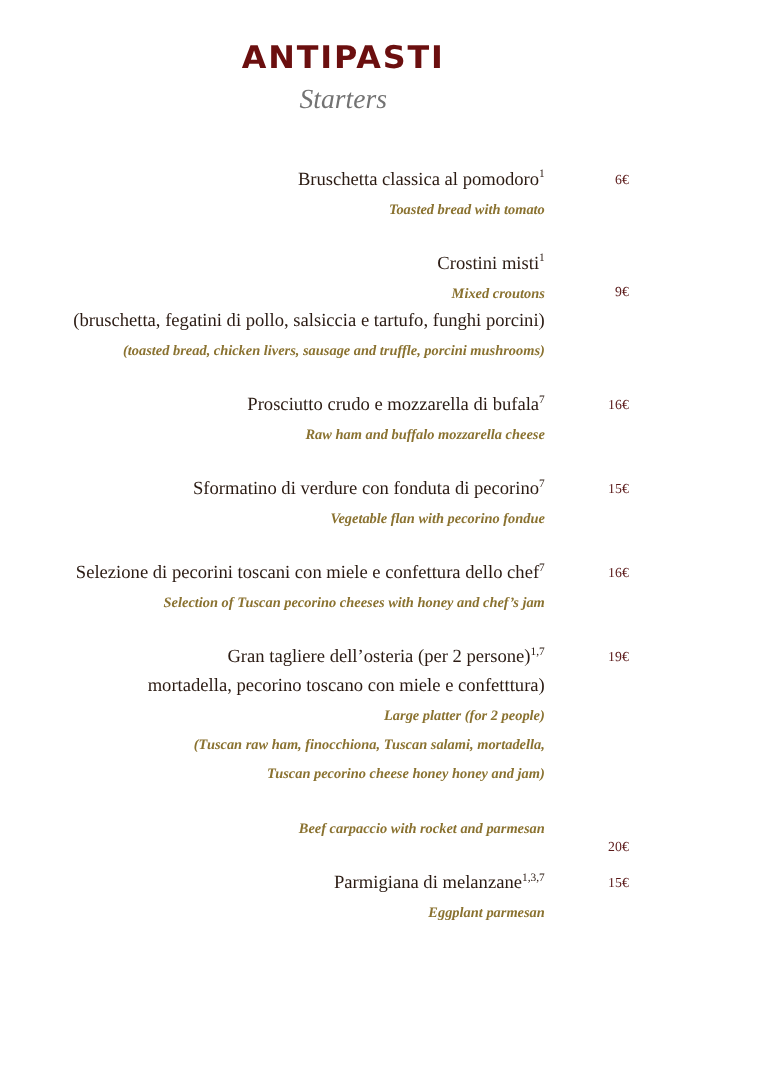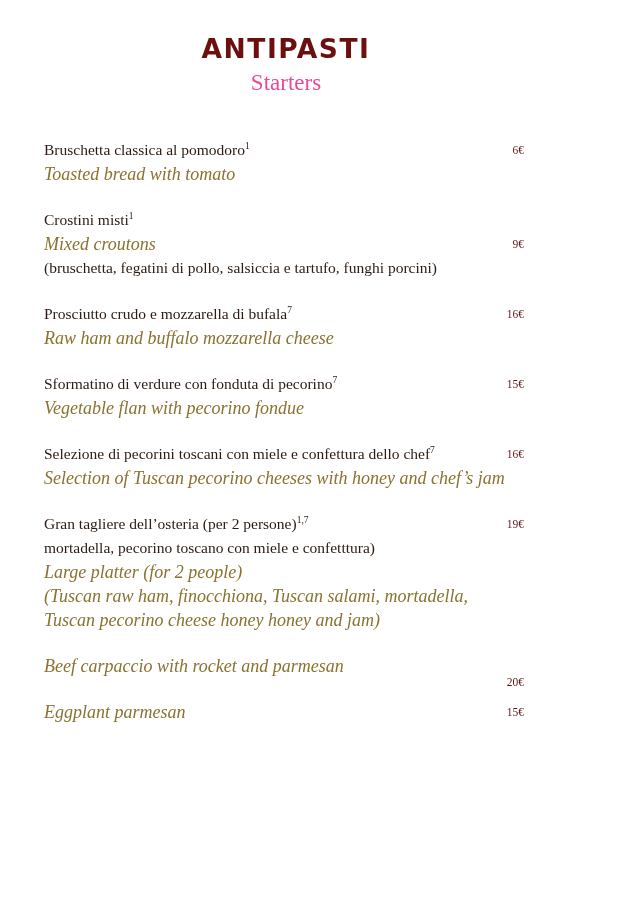--- a/index.html
+++ b/index.html
@@ -27,22 +27,23 @@
     font-weight: bold;
     font-size: 26px;
     letter-spacing: 1.5px;
     color: #6B0F0F;
     line-height: 1;
     margin: 0;
     transform: scaleX(1.02);
   }
   .section-subtitle {
     font-family: "Liberation Serif", "DejaVu Serif", serif;
+    font-style: italic;
     font-size: 23px;
-    color: #ec4899;
+    color: #737373;
     line-height: 1;
     margin: 9px 0 0 0;
   }
 
   
   .menu {
     margin: 0;
     padding: 44px 48px 0 44px;
   }
   .menu-item {
@@ -50,29 +51,31 @@
     margin-bottom: 22px;
   }
   .menu-item:last-child { margin-bottom: 0; }
 
   .item-lines {
     padding-right: 70px;
   }
   .line {
     line-height: 24px;
     white-space: nowrap;
+    text-align: right;
   }
   .line.it {
     font-size: 15.5px;
     color: #2B1B13;
   }
   .line.en {
-    font-size: 18px;
+    font-size: 12px;
     font-style: italic;
     color: #8A7230;
+    font-weight: bold;
   }
   .sup {
     font-size: 9.5px;
     vertical-align: super;
     line-height: 0;
   }
 
   .price {
     position: absolute;
     right: 0;
@@ -99,20 +102,21 @@
           <div class="line it">Bruschetta classica al pomodoro<span class="sup">1</span></div>
           <div class="line en">Toasted bread with tomato</div>
         </div>
         <div class="price" style="top: 0px;">6€</div>
       </div>
       <div class="menu-item">
         <div class="item-lines">
           <div class="line it">Crostini misti<span class="sup">1</span></div>
           <div class="line en">Mixed croutons</div>
           <div class="line it">(bruschetta, fegatini di pollo, salsiccia e tartufo, funghi porcini)</div>
+          <div class="line en">(toasted bread, chicken livers, sausage and truffle, porcini mushrooms)</div>
         </div>
         <div class="price" style="top: 24px;">9€</div>
       </div>
       <div class="menu-item">
         <div class="item-lines">
           <div class="line it">Prosciutto crudo e mozzarella di bufala<span class="sup">7</span></div>
           <div class="line en">Raw ham and buffalo mozzarella cheese</div>
         </div>
         <div class="price" style="top: 0px;">16€</div>
       </div>
@@ -141,19 +145,20 @@
         <div class="price" style="top: 0px;">19€</div>
       </div>
       <div class="menu-item">
         <div class="item-lines">
           <div class="line en">Beef carpaccio with rocket and parmesan</div>
         </div>
         <div class="price" style="top: 16px;">20€</div>
       </div>
       <div class="menu-item">
         <div class="item-lines">
+          <div class="line it">Parmigiana di melanzane<span class="sup">1,3,7</span></div>
           <div class="line en">Eggplant parmesan</div>
         </div>
         <div class="price" style="top: 0px;">15€</div>
       </div>
     </div>
 
 </div>
 
 </body></html>

